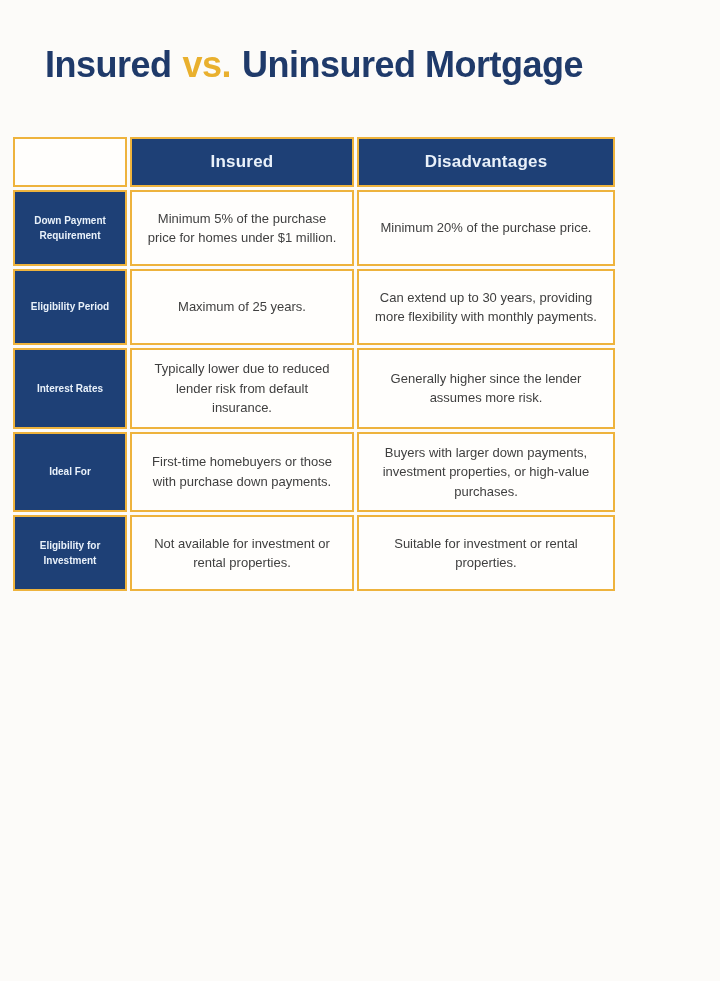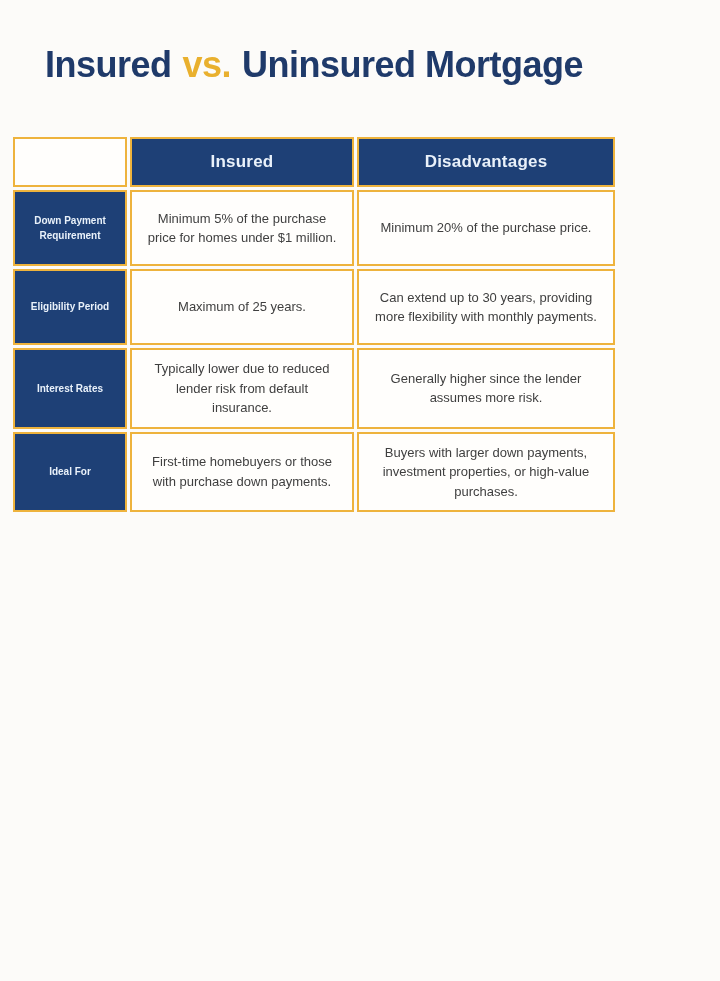--- a/index.html
+++ b/index.html
@@ -130,17 +130,22 @@
         <tr>
           <th class="rowlabel">Interest Rates</th>
           <td class="cell">Typically lower due to reduced lender risk from default insurance.</td>
           <td class="cell">Generally higher since the lender assumes more risk.</td>
         </tr>
         <tr>
           <th class="rowlabel">Ideal For</th>
           <td class="cell">First-time homebuyers or those with purchase down payments.</td>
           <td class="cell">Buyers with larger down payments, investment properties, or high-value purchases.</td>
         </tr>
+        <tr>
+          <th class="rowlabel">Eligibility for Investment</th>
+          <td class="cell">Not available for investment or rental properties.</td>
+          <td class="cell">Suitable for investment or rental properties.</td>
+        </tr>
       </tbody>
     </table>
   </div>
 
 </div>
 
 </body></html>

